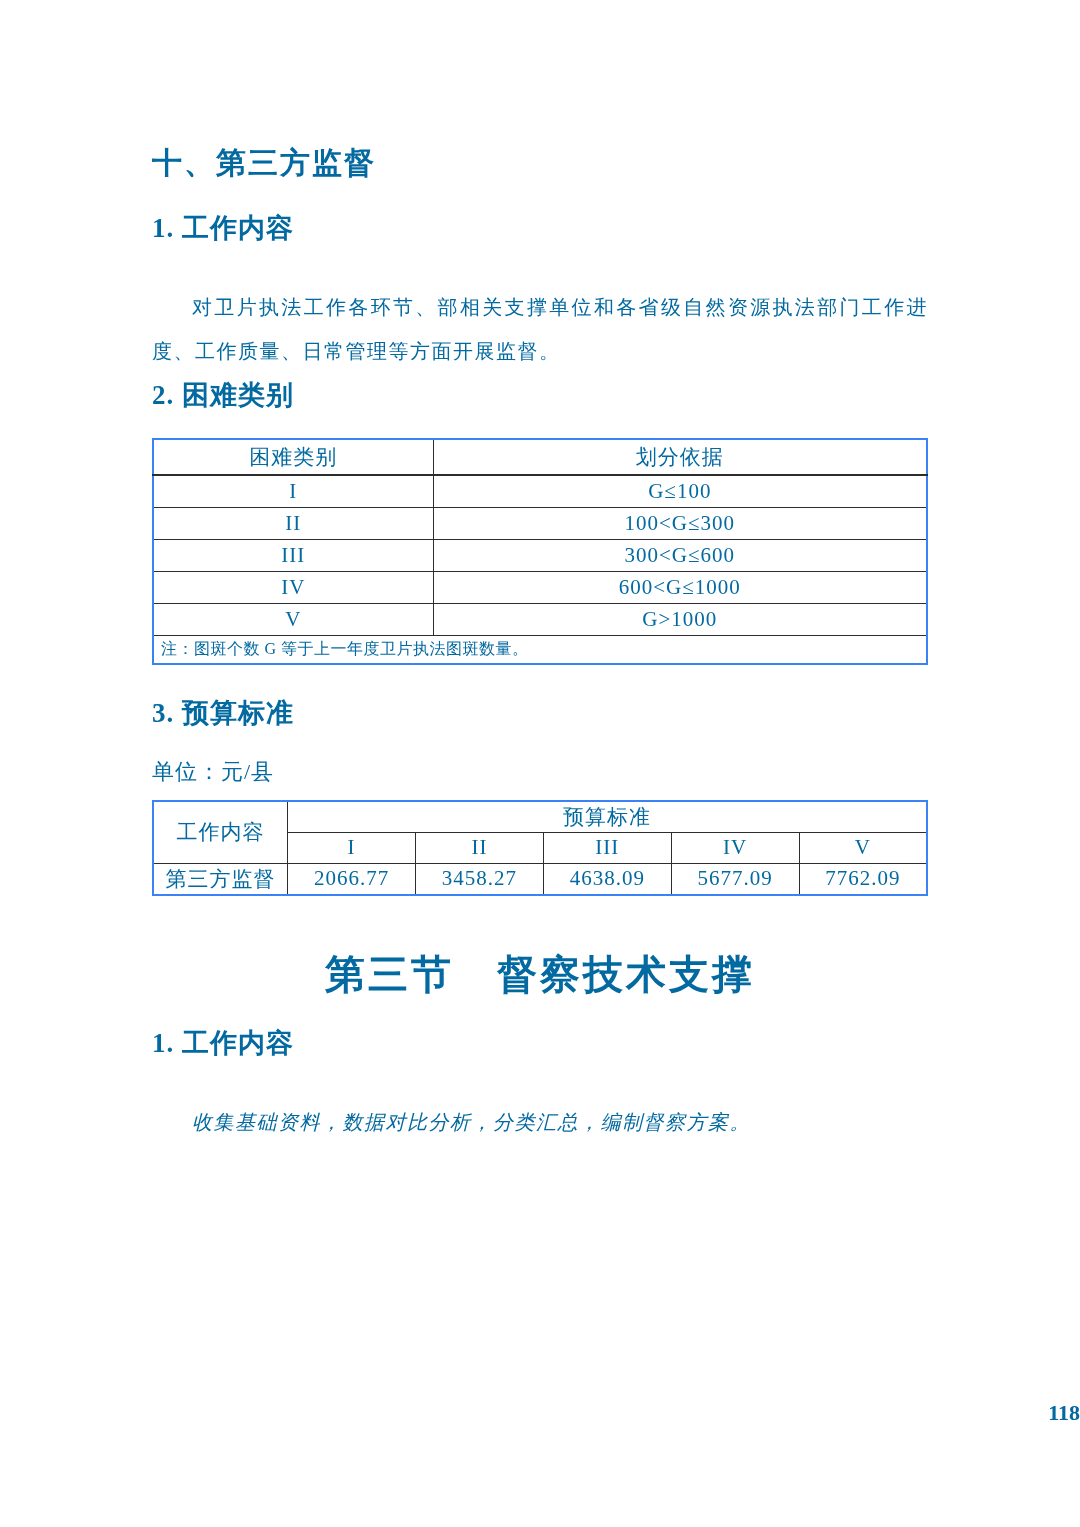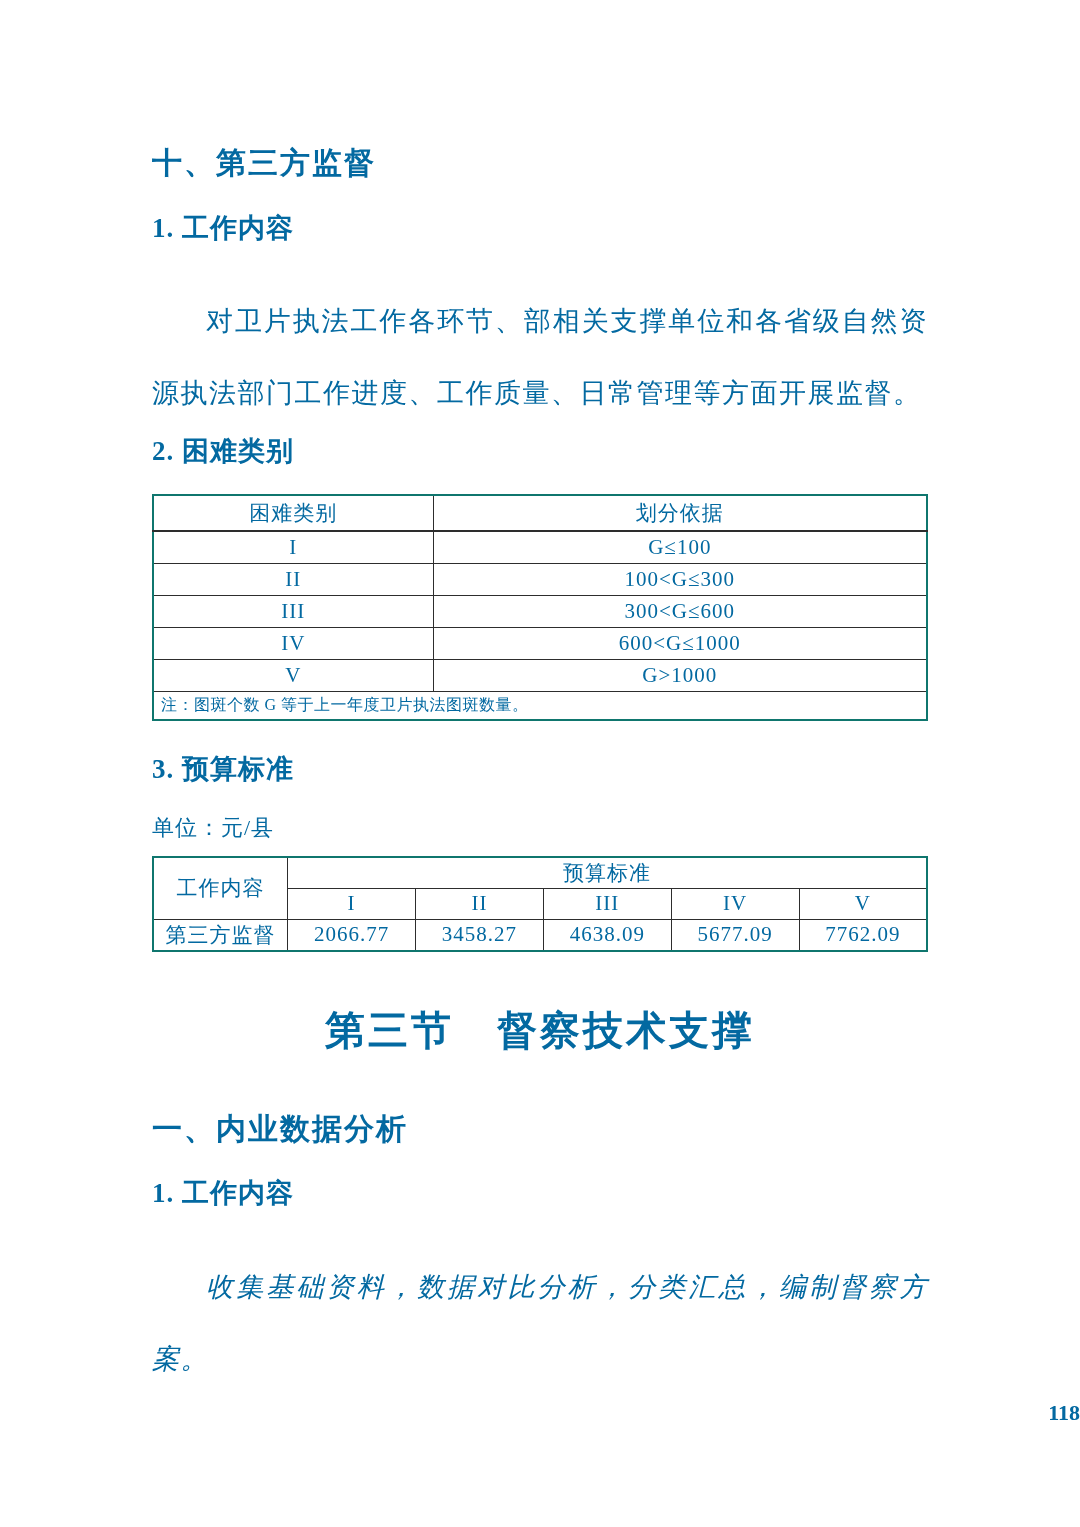--- a/index.html
+++ b/index.html
@@ -30,35 +30,35 @@
   }
   .h-kai {
     font-family: "Liberation Serif", "DejaVu Serif", serif;
     font-weight: bold;
     font-size: 27px;
     letter-spacing: 1px;
     margin: 0;
     line-height: 1.1;
   }
   .para {
-    font-size: 27px;
-    line-height: 72px;
+    font-size: 20px;
+    line-height: 44px;
     letter-spacing: 1.5px;
     text-align: justify;
     text-indent: 2em;
     margin: 0;
   }
   
   table {
     border-collapse: collapse;
     width: 100%;
     table-layout: fixed;
   }
   .tbl {
-    border: 2px solid #0f766e;
+    border: 2px solid #3b82f6;
   }
   .tbl th, .tbl td {
     border: 1.5px solid #2d2d2d;
     text-align: center;
     vertical-align: middle;
     font-size: 21px;
     font-weight: normal;
     letter-spacing: 1px;
     padding: 0;
   }
@@ -185,21 +185,20 @@
           <td>3458.27</td>
           <td>4638.09</td>
           <td>5677.09</td>
           <td>7762.09</td>
         </tr>
       </tbody>
     </table>
 
     <h1 class="section-title mt-sect">第三节　督察技术支撑</h1>
 
-    <h2 class="h-black mt-h2b">一、内业数据分析</h2>
 
     <h3 class="h-kai mt-sub1b">1. 工作内容</h3>
 
     <p class="para mt-para2">收集基础资料，数据对比分析，分类汇总，编制督察方案。</p>
 
   </div>
 
   <div class="footer-pagenum">118</div>
 </div>
 

